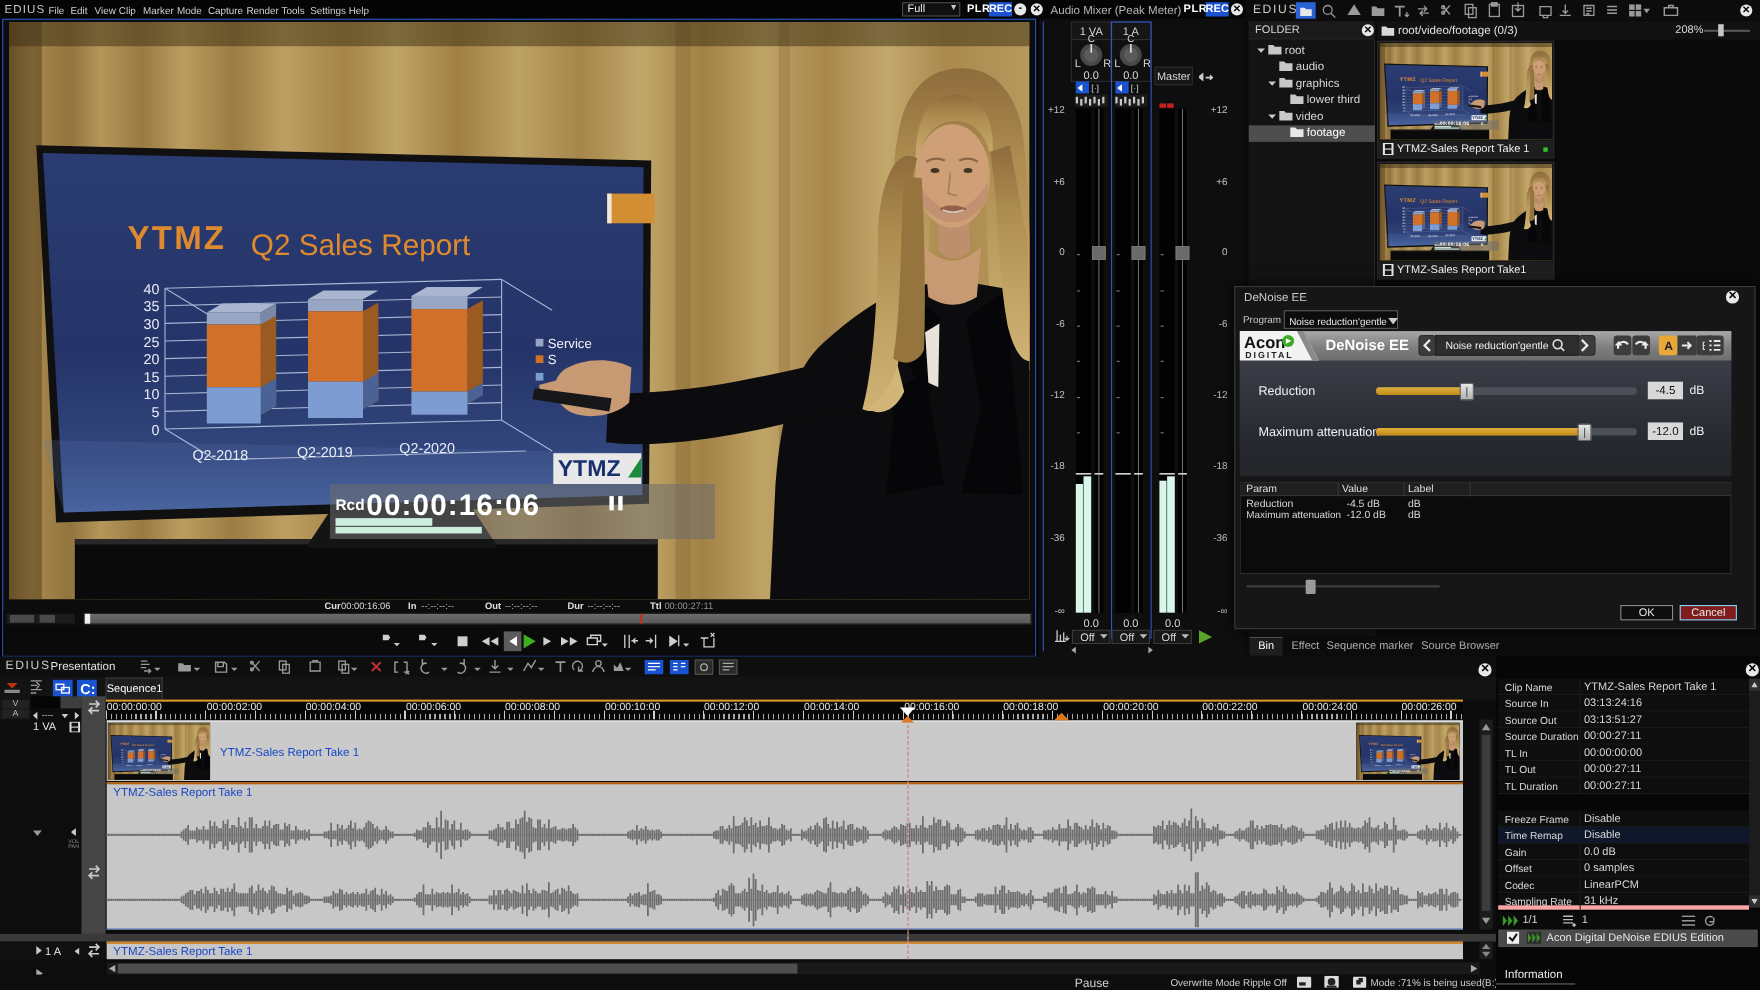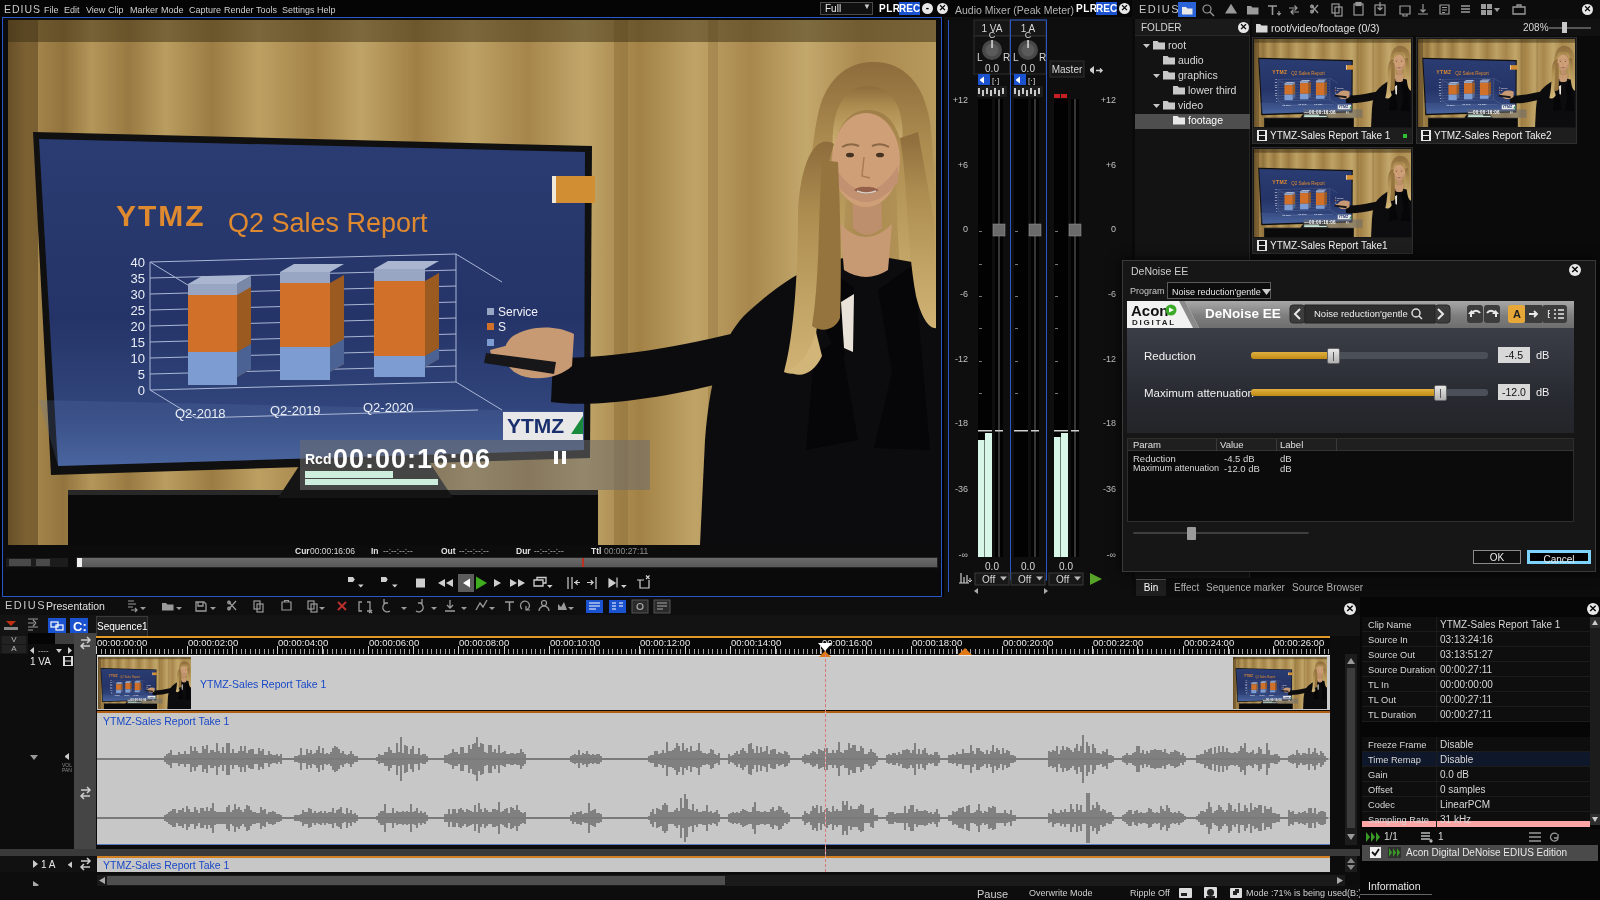--- a/index.html
+++ b/index.html
@@ -539,35 +539,20 @@
     <div class="abs" style="left:0;top:90px;width:159px;height:15px;background:#1e1e1e;">
       <svg class="abs" style="left:4px;top:2px;" width="10" height="11" viewBox="0 0 10 11">
           <rect x="0" y="0" width="10" height="11" fill="#e8e8e8"></rect>
           <rect x="2" y="1" width="6" height="4" fill="#161616"></rect>
           <rect x="2" y="6" width="6" height="4" fill="#161616"></rect>
         </svg>
       <span class="tx" style="left:17px;top:2px;color:#f0f0f0;font-size:10px;">YTMZ-Sales  Report Take 1</span>
       <div class="abs" style="left:150px;top:6px;width:4px;height:4px;background:#30c030;"></div>
     </div>
   </div>
-  <div class="abs" style="left:284px;top:37px;width:161px;height:107px;background:#161616;border:1px solid #2e2e2e;">
-    <div class="abs" style="left:1px;top:1px;width:157px;height:88px;overflow:hidden;background:#000;">
-      <svg width="157" height="88" viewBox="0 0 928 525" preserveAspectRatio="none">
-          <use href="#scene"></use>
-        </svg>
-    </div>
-    <div class="abs" style="left:0;top:90px;width:159px;height:15px;background:#1e1e1e;">
-      <svg class="abs" style="left:4px;top:2px;" width="10" height="11" viewBox="0 0 10 11">
-          <rect x="0" y="0" width="10" height="11" fill="#e8e8e8"></rect>
-          <rect x="2" y="1" width="6" height="4" fill="#161616"></rect>
-          <rect x="2" y="6" width="6" height="4" fill="#161616"></rect>
-        </svg>
-      <span class="tx" style="left:17px;top:2px;color:#f0f0f0;font-size:10px;">YTMZ-Sales  Report Take2</span>
-    </div>
-  </div>
   <div class="abs" style="left:120px;top:147px;width:161px;height:107px;background:#161616;border:1px solid #2e2e2e;">
     <div class="abs" style="left:1px;top:1px;width:157px;height:88px;overflow:hidden;background:#000;">
       <svg width="157" height="88" viewBox="0 0 928 525" preserveAspectRatio="none">
           <use href="#scene"></use>
         </svg>
     </div>
     <div class="abs" style="left:0;top:90px;width:159px;height:15px;background:#1e1e1e;">
       <svg class="abs" style="left:4px;top:2px;" width="10" height="11" viewBox="0 0 10 11">
           <rect x="0" y="0" width="10" height="11" fill="#e8e8e8"></rect>
           <rect x="2" y="1" width="6" height="4" fill="#161616"></rect>
@@ -673,21 +658,21 @@
     <span class="tx" style="left:152px;top:14px;color:#d8d8d8;font-size:9.5px;">dB</span>
     <span class="tx" style="left:5px;top:24px;color:#d8d8d8;font-size:9px;">Maximum attenuation</span>
     <span class="tx" style="left:96px;top:24px;color:#d8d8d8;font-size:9.5px;">-12.0 dB</span>
     <span class="tx" style="left:152px;top:24px;color:#d8d8d8;font-size:9.5px;">dB</span>
   </div>
 
   <div class="abs" style="left:10px;top:271px;width:176px;height:2px;background:#3e3e3e;border-radius:1px;"></div>
   <div class="abs" style="left:64px;top:266px;width:9px;height:13px;background:#9a9a9a;border-radius:1px;"></div>
 
   <div class="abs" style="left:350px;top:289px;width:48px;height:14px;background:#0e0e0e;border:1px solid #8a8a8a;color:#e8e8e8;font-size:10px;text-align:center;line-height:13px;">OK</div>
-  <div class="abs" style="left:404px;top:289px;width:64px;height:14px;background:#000000;border:3px solid #7dd3fc;color:#e8e8e8;font-size:10px;text-align:center;line-height:13px;">Cancel</div>
+  <div class="abs" style="left:404px;top:289px;width:52px;height:14px;background:#7f1d1d;border:1px solid #7dd3fc;color:#e8e8e8;font-size:10px;text-align:center;line-height:13px;">Cancel</div>
 </div>
 
 <div class="abs" id="timeline" style="left:0;top:597px;width:1360px;height:303px;background:#0c0c0c;">
 
   <div class="abs" style="left:0;top:0;width:1360px;height:18px;background:#0e0e0e;">
     <span class="tx" style="left:5px;top:2px;color:#c9c9c9;font-size:11px;letter-spacing:1.5px;">EDIUS</span>
     <span class="tx" style="left:46px;top:3px;color:#e0e0e0;font-size:10.5px;">Presentation</span>
     <svg class="abs" style="left:120px;top:1px;" width="560" height="16" viewBox="0 0 560 16">
       <g stroke="#9a9a9a" stroke-width="1.2" fill="none">
         <path d="M8 3 h6 M8 6 h8 M8 9 h5 M11 12 h6 m-2 -2 l2 2 l-2 2"></path>
@@ -879,21 +864,21 @@
     <div class="abs" style="left:10px;top:1px;width:618px;height:9px;background:#4e4e4e;"></div>
     <svg class="abs" style="left:1240px;top:2px;" width="6" height="7" viewBox="0 0 6 7">
         <path d="M0 0 v7 l6 -3.5 z" fill="#aaa"></path>
       </svg>
   </div>
 
   <div class="abs" style="left:1344px;top:6px;width:12px;height:12px;background:#e8e8e8;border-radius:6px;color:#000;text-align:center;font-size:10px;line-height:12px;font-weight:bold;">✕</div>
 
   <div class="abs" style="left:0;top:289px;width:1360px;height:14px;background:#0d0d0d;">
     <span class="tx" style="left:977px;top:2px;color:#d0d0d0;font-size:11px;">Pause</span>
-    <span class="tx" style="left:1029px;top:2px;color:#d0d0d0;font-size:9px;">Overwrite Mode</span>
+    <span class="tx" style="left:1064px;top:2px;color:#d0d0d0;font-size:9px;">Overwrite Mode</span>
     <span class="tx" style="left:1130px;top:2px;color:#d0d0d0;font-size:9px;">Ripple Off</span>
     <svg class="abs" style="left:1179px;top:1px;" width="64" height="12" viewBox="0 0 64 12">
       <rect x="0" y="1" width="13" height="10" rx="1" fill="#ddd"></rect>
         <rect x="2" y="6" width="6" height="3" fill="#222"></rect>
       <rect x="25" y="0" width="13" height="11" rx="1" fill="#ddd"></rect>
         <circle cx="31.5" cy="5.5" r="3.5" fill="#222"></circle>
         <rect x="27" y="9" width="9" height="2" fill="#222"></rect>
       <rect x="51" y="1" width="12" height="10" rx="1" fill="#ddd"></rect>
         <path d="M54 8 v-4 h4 v4 z M56 4 v-2 h4 v4 h-2" fill="#222"></path>
     </svg>
@@ -962,21 +947,21 @@
       <div style="position:absolute;left:0;top:165px;width:228px;height:15px;border-bottom:1px solid #1b1b1b;background:#0e0e0e;">
         <span style="position:absolute;left:6px;top:2.5px;color:#d8d8d8;font-size:9.3px;white-space:nowrap;">Offset</span>
         <span style="position:absolute;left:78px;top:2px;color:#d8d8d8;font-size:10px;white-space:nowrap;">0 samples</span>
         <div style="position:absolute;left:74px;top:0;width:1px;height:15px;background:#1b1b1b;"></div>
       </div>
       <div style="position:absolute;left:0;top:180px;width:228px;height:15px;border-bottom:1px solid #1b1b1b;background:#0e0e0e;">
         <span style="position:absolute;left:6px;top:2.5px;color:#d8d8d8;font-size:9.3px;white-space:nowrap;">Codec</span>
         <span style="position:absolute;left:78px;top:2px;color:#d8d8d8;font-size:10px;white-space:nowrap;">LinearPCM</span>
         <div style="position:absolute;left:74px;top:0;width:1px;height:15px;background:#1b1b1b;"></div>
       </div>
-      <div style="position:absolute;left:0;top:195px;width:228px;height:15px;border-bottom:6px solid #fca5a5;background:#0e0e0e;">
+      <div style="position:absolute;left:0;top:195px;width:228px;height:15px;border-bottom:4px solid #fca5a5;background:#0e0e0e;">
         <span style="position:absolute;left:6px;top:2.5px;color:#d8d8d8;font-size:9.3px;white-space:nowrap;">Sampling Rate</span>
         <span style="position:absolute;left:78px;top:2px;color:#d8d8d8;font-size:10px;white-space:nowrap;">31 kHz</span>
         <div style="position:absolute;left:74px;top:0;width:1px;height:15px;background:#1b1b1b;"></div>
       </div>
     </div>
 
   <div class="abs" style="left:230px;top:20px;width:10px;height:208px;background:#1c1c1c;">
     <div class="abs" style="left:0;top:0;width:10px;height:11px;background:#2e2e2e;"></div>
     <svg class="abs" style="left:2px;top:3px;" width="6" height="5" viewBox="0 0 6 5">
         <path d="M3 0 l3 5 h-6 z" fill="#ccc"></path>

